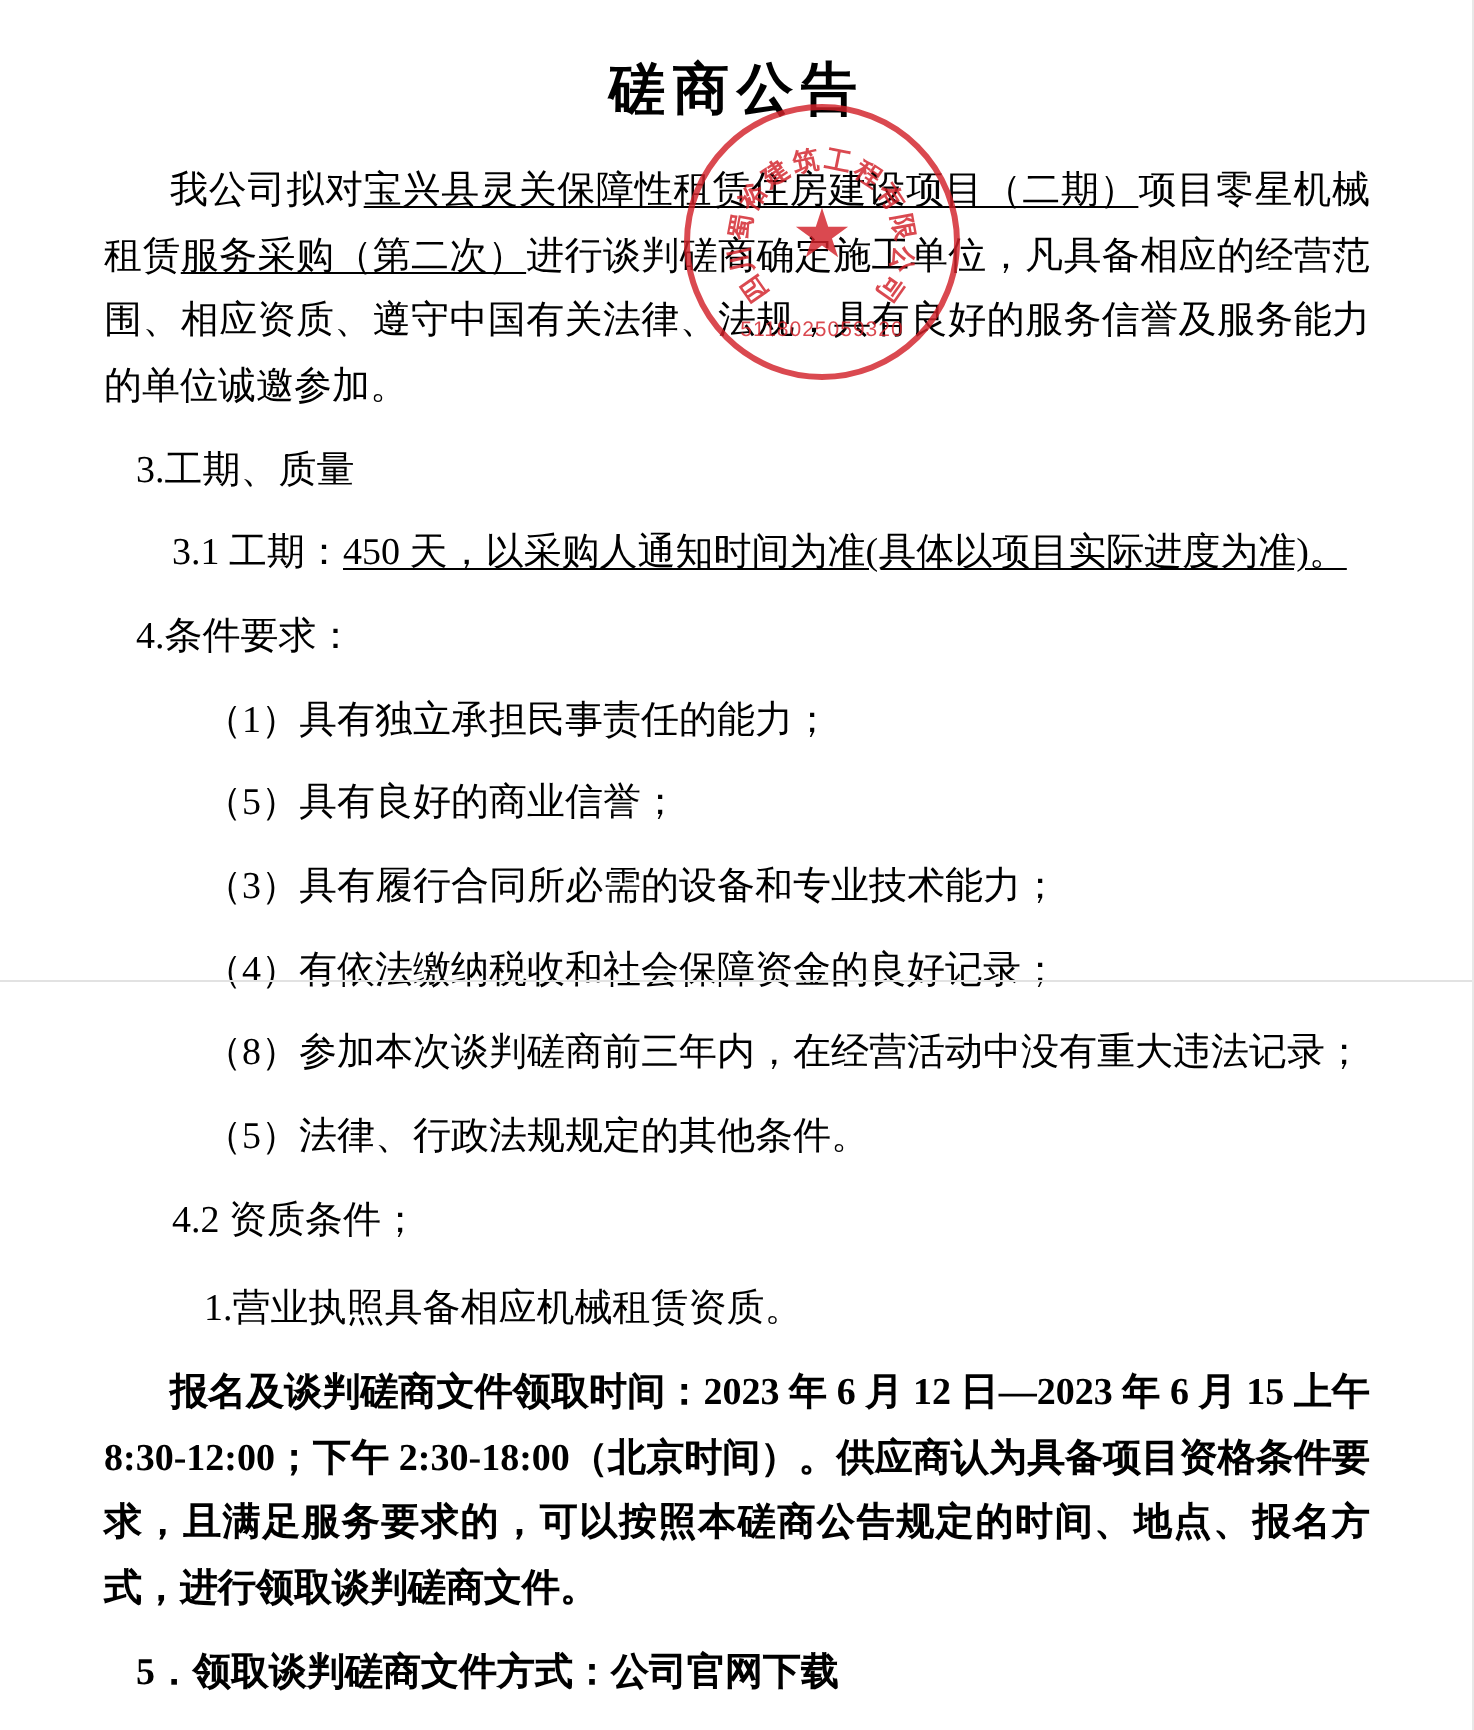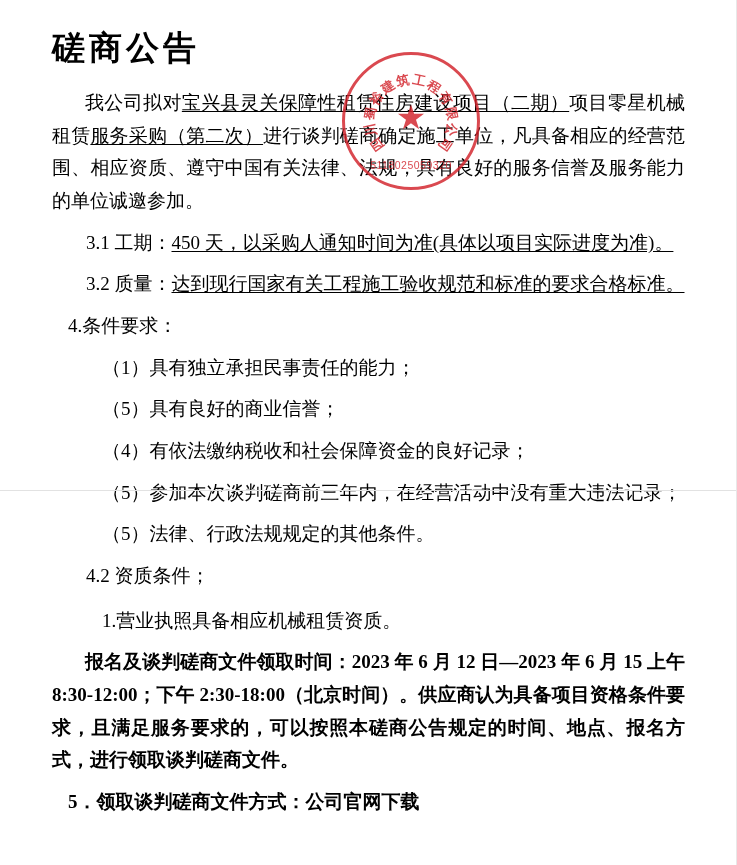--- a/index.html
+++ b/index.html
@@ -18,21 +18,22 @@
     overflow: hidden;
     background: #ffffff;
   }
   .doc {
     position: relative;
     padding: 18px 52px 0 52px;
     box-sizing: border-box;
     width: 737px;
   }
   .title {
-    font-size: 33px;
+    text-align: center;
+    font-size: 28px;
     font-weight: bold;
     letter-spacing: 4px;
     margin: 8px 0 16px 0;
     font-family: Liberation Mono, monospace;
   }
   p {
     margin: 0 0 9px 0;
     font-size: 19px;
     line-height: 1.72;
     text-align: justify;
@@ -121,36 +122,35 @@
     <div class="title">
       <span>磋商公告</span>
     </div>
 
     <p class="ind2">
       <span>我公司拟对</span><span class="u">宝兴县灵关保障性租赁住房建设项目（二期）</span><span>项目零星机械租赁</span><span class="u">服务采购（第二次）</span><span>进行谈判磋商确定施工单位，凡具备相应的经营范围、相应资质、遵守中国有关法律、法规，具有良好的服务信誉及服务能力的单位诚邀参加。</span>
     </p>
 
 
 
+    <p class="lvl1">3.工期、质量</p>
 
     <p class="lvl2">
       <span>3.1 工期：</span><span class="u">450 天，以采购人通知时间为准(具体以项目实际进度为准)。</span>
     </p>
 
-    <p class="lvl2">
-      <span>3.2 质量：</span><span class="u">达到现行国家有关工程施工验收规范和标准的要求合格标准。</span>
-    </p>
 
     <p class="lvl1">4.条件要求：</p>
 
 
     <p class="lvl3">（1）具有独立承担民事责任的能力；</p>
     <p class="lvl3">（5）具有良好的商业信誉；</p>
+    <p class="lvl3">（3）具有履行合同所必需的设备和专业技术能力；</p>
     <p class="lvl3">（4）有依法缴纳税收和社会保障资金的良好记录；</p>
-    <p class="lvl3">（5）参加本次谈判磋商前三年内，在经营活动中没有重大违法记录；</p>
+    <p class="lvl3">（8）参加本次谈判磋商前三年内，在经营活动中没有重大违法记录；</p>
     <p class="lvl3">（5）法律、行政法规规定的其他条件。</p>
 
     <p class="lvl2" style="margin-bottom:12px">4.2 资质条件；</p>
     <p class="lvl3">1.营业执照具备相应机械租赁资质。</p>
 
     <p class="ind2 bold">报名及谈判磋商文件领取时间：2023 年 6 月 12 日—2023 年 6 月 15 上午 8:30-12:00；下午 2:30-18:00（北京时间）。供应商认为具备项目资格条件要求，且满足服务要求的，可以按照本磋商公告规定的时间、地点、报名方式，进行领取谈判磋商文件。</p>
 
     <p class="lvl1 bold">5．领取谈判磋商文件方式：公司官网下载</p>
 
   </div>

